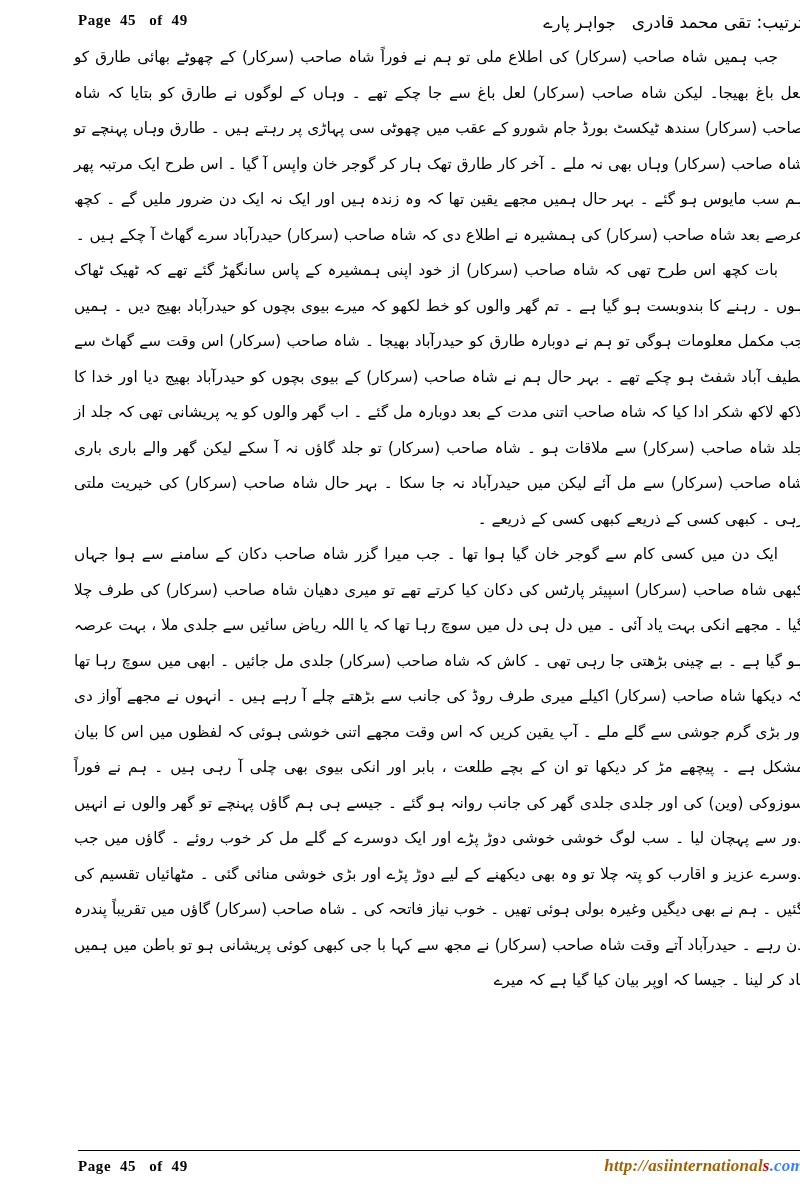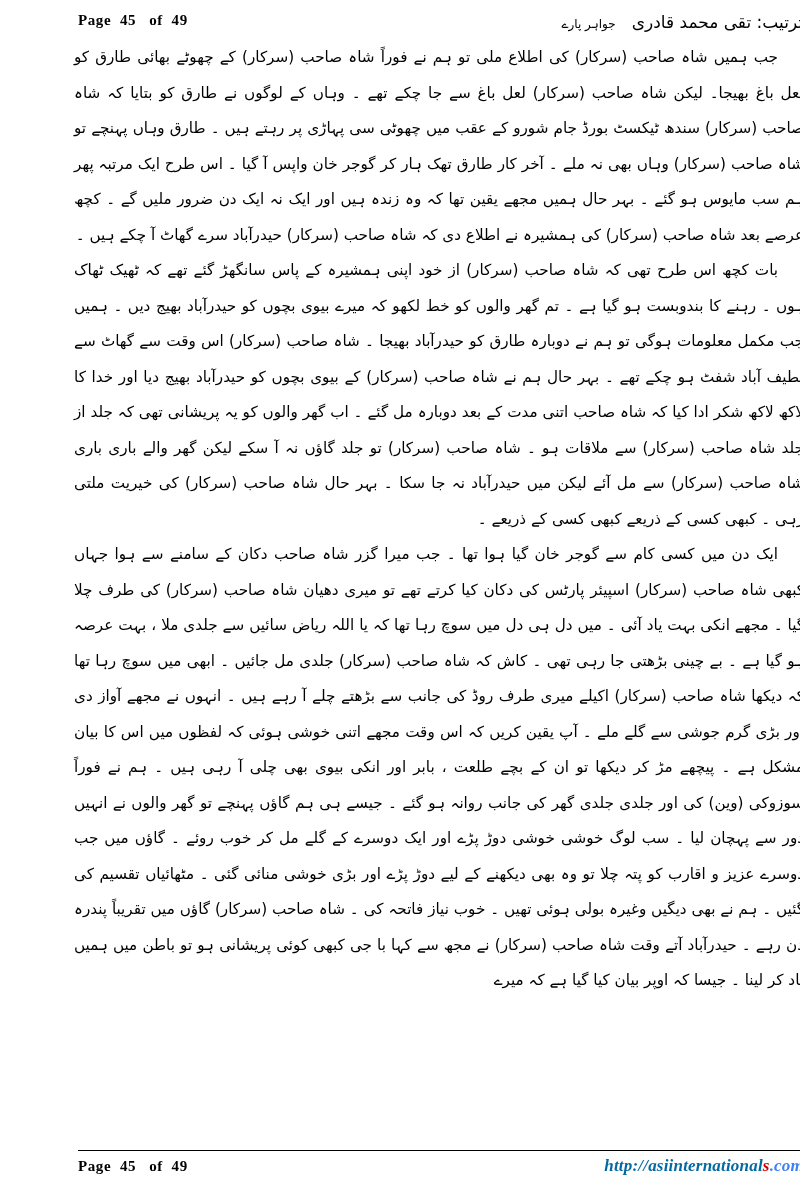--- a/index.html
+++ b/index.html
@@ -47,21 +47,21 @@
     direction: rtl;
     unicode-bidi: bidi-override;
     font-family: "DejaVu Sans", "Liberation Sans", sans-serif;
     font-size: 14px;
     color: #000000;
     white-space: nowrap;
     display: flex;
     gap: 16px;
     align-items: baseline;
   }
-  .header-urdu .book-title { font-size: 12px; }
+  .header-urdu .book-title { font-size: 16px; }
   .header-urdu .compiler  { font-size: 17px; }
 
   
   .body-text {
     position: absolute;
     left: 36px;
     top: 38px;
     width: 730px;
     direction: rtl;
     text-align: justify;
@@ -132,17 +132,17 @@
   <div class="body-text">
     <p class="para indent">جب ہمیں شاہ صاحب (سرکار) کی اطلاع ملی تو ہم نے فوراً شاہ صاحب (سرکار) کے چھوٹے بھائی طارق کو لعل باغ بھیجا۔ لیکن شاہ صاحب (سرکار) لعل باغ سے جا چکے تھے ۔ وہاں کے لوگوں نے طارق کو بتایا کہ شاہ صاحب (سرکار) سندھ ٹیکسٹ بورڈ جام شورو کے عقب میں چھوٹی سی پہاڑی پر رہتے ہیں ۔ طارق وہاں پہنچے تو شاہ صاحب (سرکار) وہاں بھی نہ ملے ۔ آخر کار طارق تھک ہار کر گوجر خان واپس آ گیا ۔ اس طرح ایک مرتبہ پھر ہم سب مایوس ہو گئے ۔ بہر حال ہمیں مجھے یقین تھا کہ وہ زندہ ہیں اور ایک نہ ایک دن ضرور ملیں گے ۔ کچھ عرصے بعد شاہ صاحب (سرکار) کی ہمشیرہ نے اطلاع دی کہ شاہ صاحب (سرکار) حیدرآباد سرے گھاٹ آ چکے ہیں ۔</p>
     <p class="para indent">بات کچھ اس طرح تھی کہ شاہ صاحب (سرکار) از خود اپنی ہمشیرہ کے پاس سانگھڑ گئے تھے کہ ٹھیک ٹھاک ہوں ۔ رہنے کا بندوبست ہو گیا ہے ۔ تم گھر والوں کو خط لکھو کہ میرے بیوی بچوں کو حیدرآباد بھیج دیں ۔ ہمیں جب مکمل معلومات ہوگی تو ہم نے دوبارہ طارق کو حیدرآباد بھیجا ۔ شاہ صاحب (سرکار) اس وقت سے گھاٹ سے لطیف آباد شفٹ ہو چکے تھے ۔ بہر حال ہم نے شاہ صاحب (سرکار) کے بیوی بچوں کو حیدرآباد بھیج دیا اور خدا کا لاکھ لاکھ شکر ادا کیا کہ شاہ صاحب اتنی مدت کے بعد دوبارہ مل گئے ۔ اب گھر والوں کو یہ پریشانی تھی کہ جلد از جلد شاہ صاحب (سرکار) سے ملاقات ہو ۔ شاہ صاحب (سرکار) تو جلد گاؤں نہ آ سکے لیکن گھر والے باری باری شاہ صاحب (سرکار) سے مل آئے لیکن میں حیدرآباد نہ جا سکا ۔ بہر حال شاہ صاحب (سرکار) کی خیریت ملتی رہی ۔ کبھی کسی کے ذریعے کبھی کسی کے ذریعے ۔</p>
     <p class="para indent">ایک دن میں کسی کام سے گوجر خان گیا ہوا تھا ۔ جب میرا گزر شاہ صاحب دکان کے سامنے سے ہوا جہاں کبھی شاہ صاحب (سرکار) اسپیئر پارٹس کی دکان کیا کرتے تھے تو میری دھیان شاہ صاحب (سرکار) کی طرف چلا گیا ۔ مجھے انکی بہت یاد آئی ۔ میں دل ہی دل میں سوچ رہا تھا کہ یا اللہ ریاض سائیں سے جلدی ملا ، بہت عرصہ ہو گیا ہے ۔ بے چینی بڑھتی جا رہی تھی ۔ کاش کہ شاہ صاحب (سرکار) جلدی مل جائیں ۔ ابھی میں سوچ رہا تھا کہ دیکھا شاہ صاحب (سرکار) اکیلے میری طرف روڈ کی جانب سے بڑھتے چلے آ رہے ہیں ۔ انہوں نے مجھے آواز دی اور بڑی گرم جوشی سے گلے ملے ۔ آپ یقین کریں کہ اس وقت مجھے اتنی خوشی ہوئی کہ لفظوں میں اس کا بیان مشکل ہے ۔ پیچھے مڑ کر دیکھا تو ان کے بچے طلعت ، بابر اور انکی بیوی بھی چلی آ رہی ہیں ۔ ہم نے فوراً سوزوکی (وین) کی اور جلدی جلدی گھر کی جانب روانہ ہو گئے ۔ جیسے ہی ہم گاؤں پہنچے تو گھر والوں نے انہیں دور سے پہچان لیا ۔ سب لوگ خوشی خوشی دوڑ پڑے اور ایک دوسرے کے گلے مل کر خوب روئے ۔ گاؤں میں جب دوسرے عزیز و اقارب کو پتہ چلا تو وہ بھی دیکھنے کے لیے دوڑ پڑے اور بڑی خوشی منائی گئی ۔ مٹھائیاں تقسیم کی گئیں ۔ ہم نے بھی دیگیں وغیرہ بولی ہوئی تھیں ۔ خوب نیاز فاتحہ کی ۔ شاہ صاحب (سرکار) گاؤں میں تقریباً پندرہ دن رہے ۔ حیدرآباد آتے وقت شاہ صاحب (سرکار) نے مجھ سے کہا با جی کبھی کوئی پریشانی ہو تو باطن میں ہمیں یاد کر لینا ۔ جیسا کہ اوپر بیان کیا گیا ہے کہ میرے</p>
   </div>
 
   <div class="page-footer">
     <div class="footer-rule"></div>
     <div class="footer-row">
       <div class="footer-pagenum">Page  45   of  49</div>
-      <a class="footer-url" href="#" id="footer-url"><span style="color: #0369a1;">http://asiinternational</span><span style="color: rgb(204, 0, 0);">s</span><span style="color: #3b82f6;">.com</span></a>
+      <a class="footer-url" href="#" id="footer-url"><span style="color: #a16207;">http://asiinternational</span><span style="color: rgb(204, 0, 0);">s</span><span style="color: #3b82f6;">.com</span></a>
     </div>
   </div>
 
 </div>
 
 </body></html>

